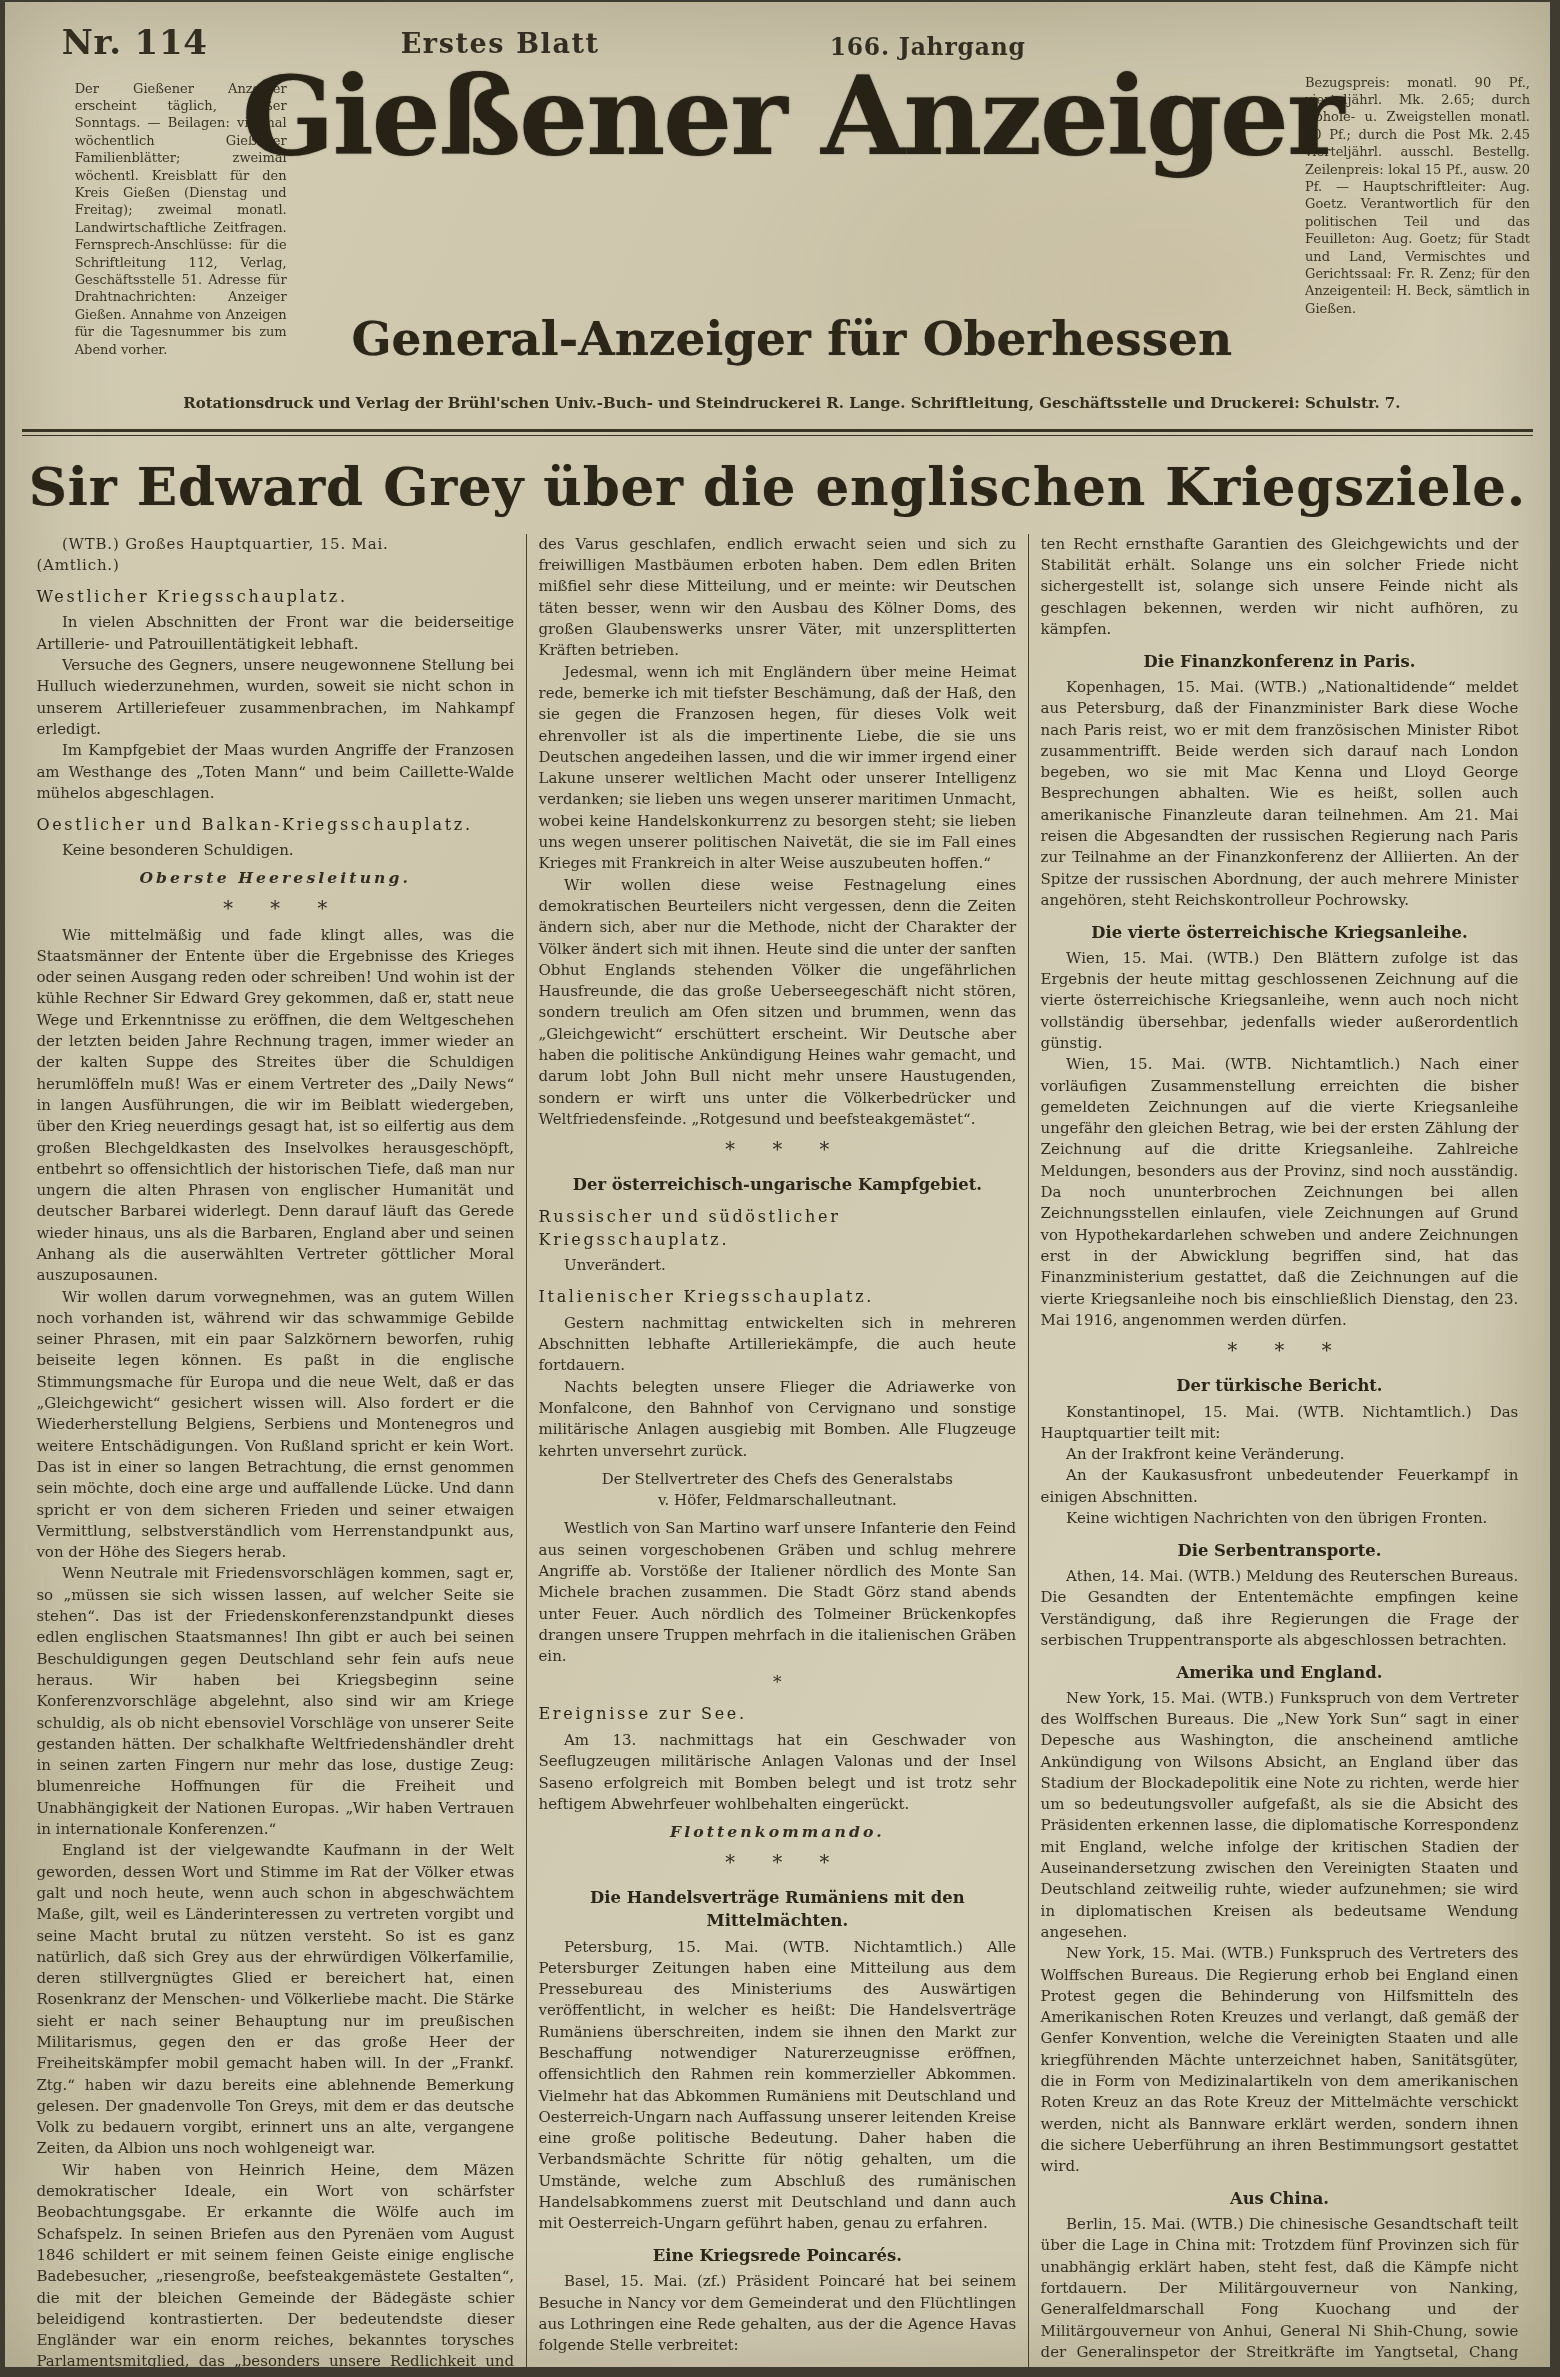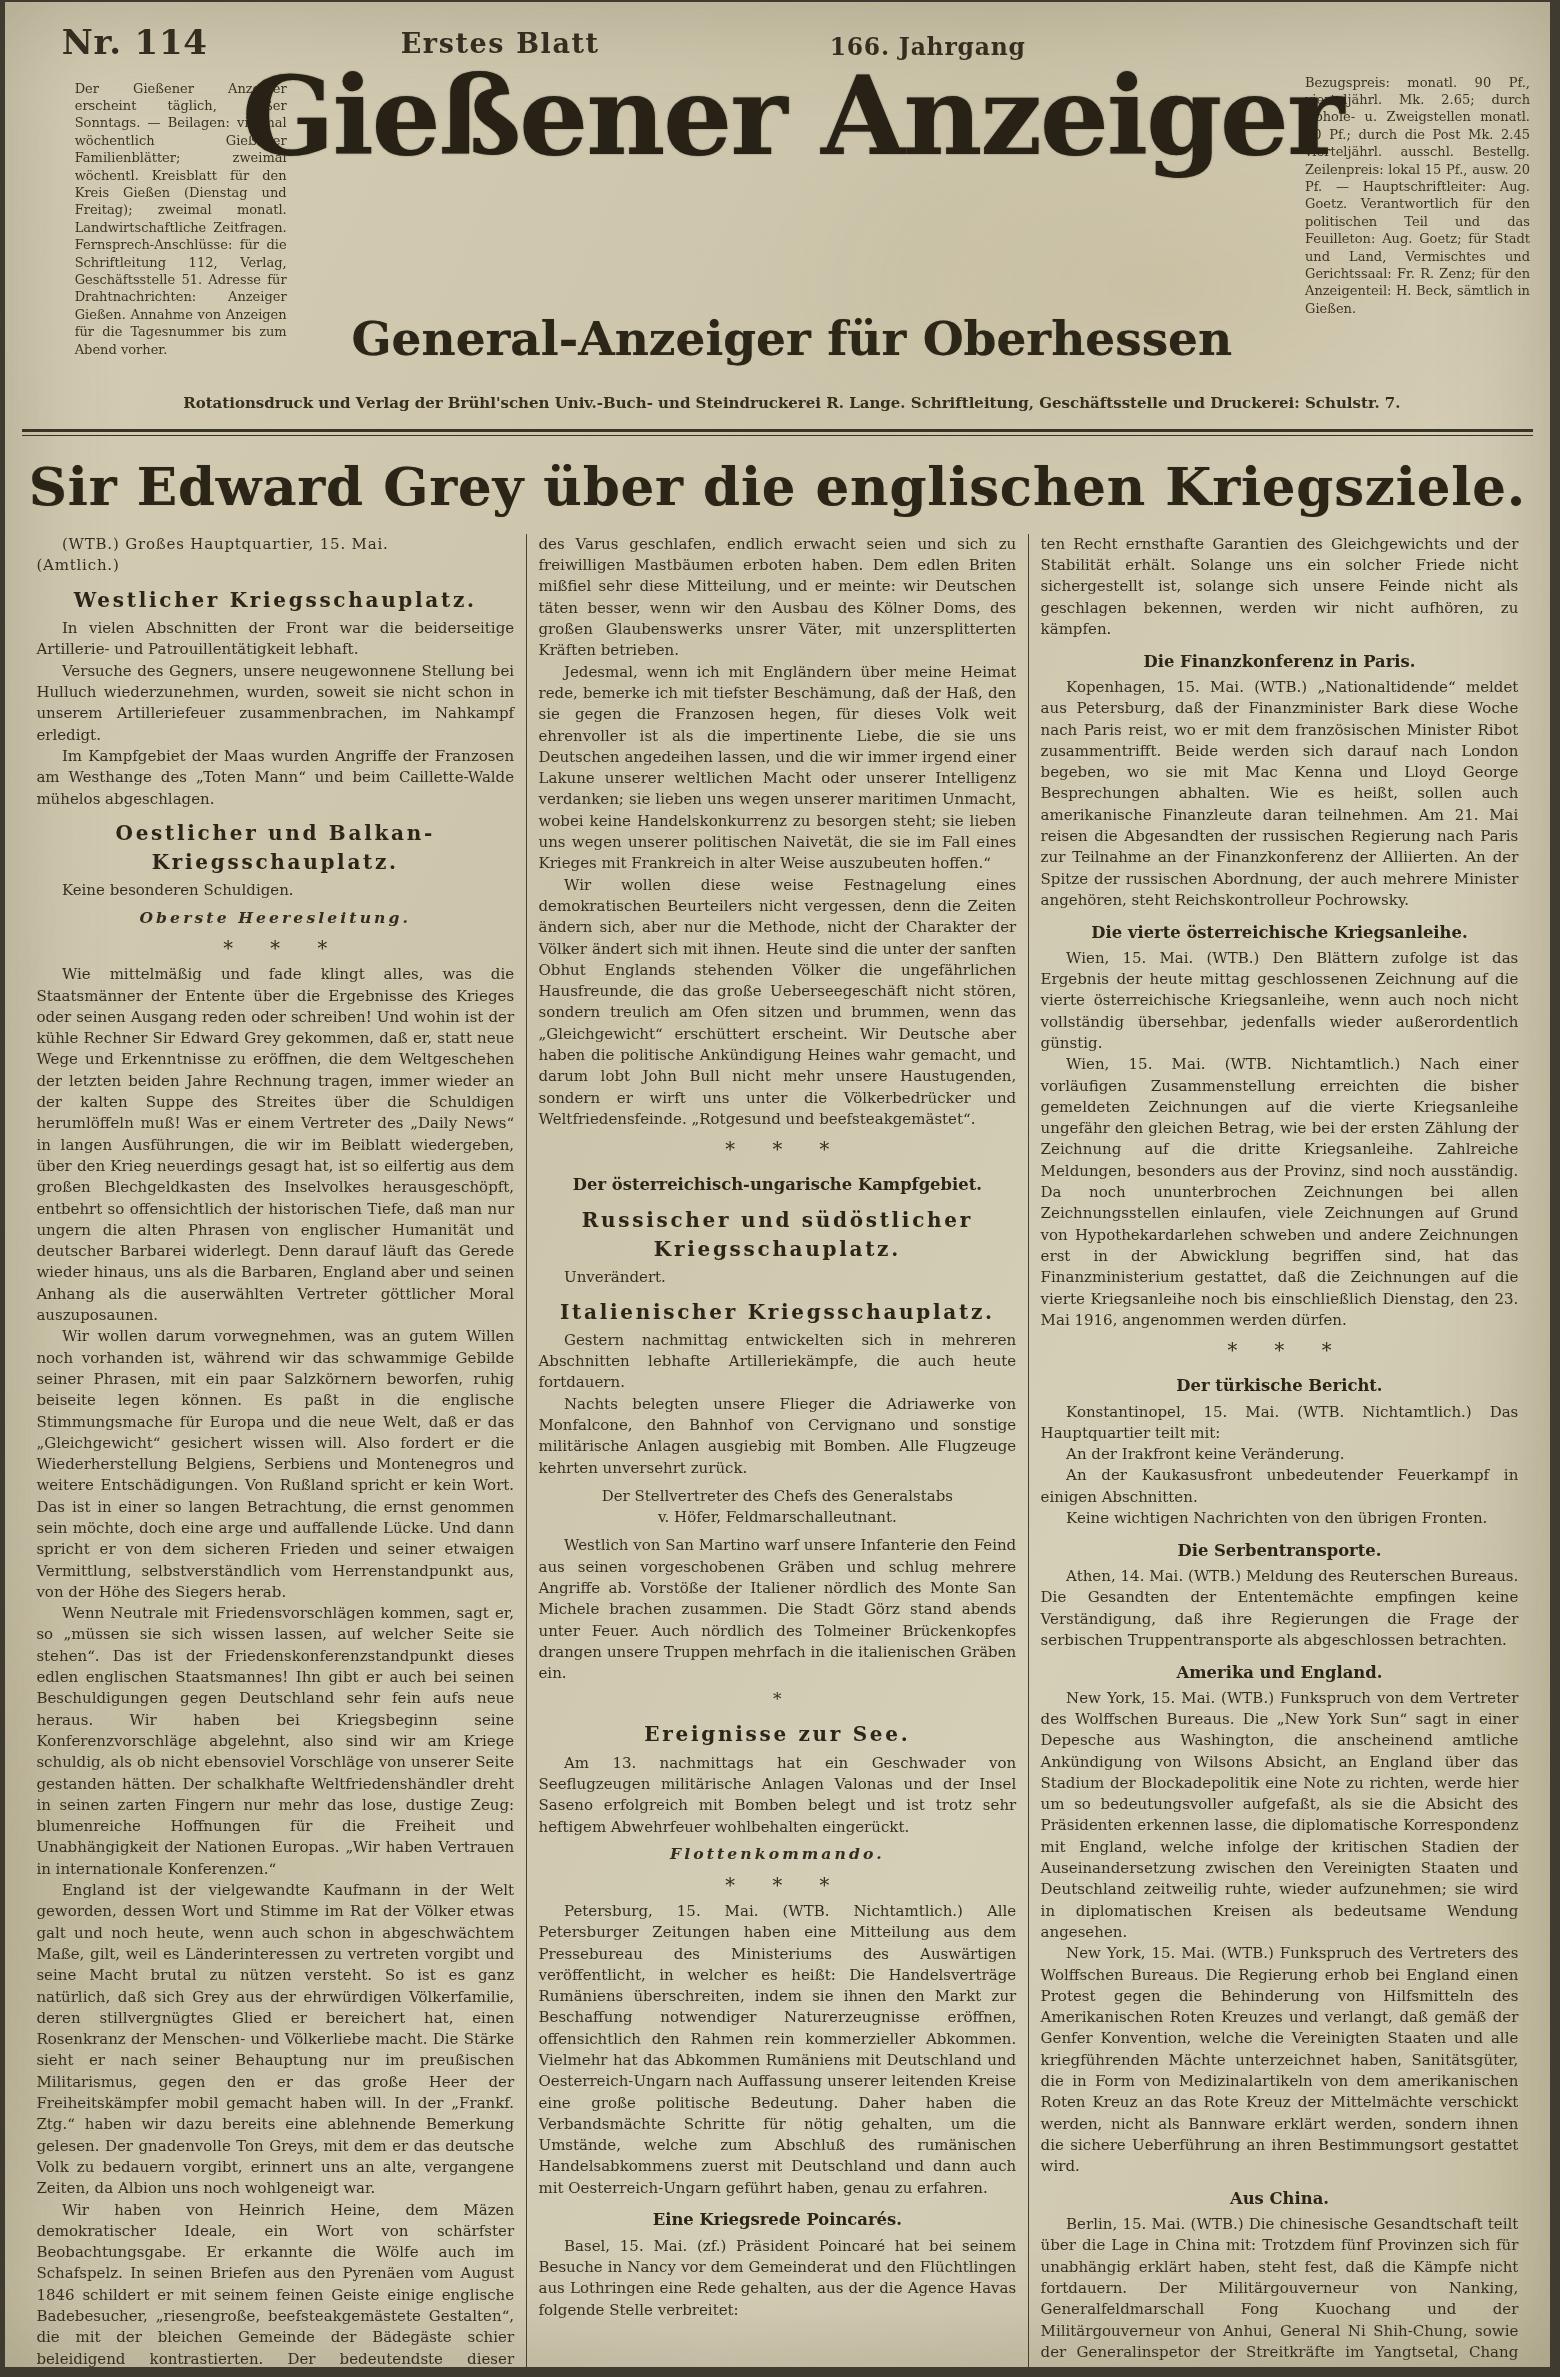--- a/index.html
+++ b/index.html
@@ -45,21 +45,21 @@
   
   #columns{display:flex;padding:12.5px 20px 0 20px;}
   .col{flex:1 1 0;padding:0 11.7px;min-height:1794px;}
   .col + .col{border-left:1.6px solid #46402d;}
   
   .blk{font-size:15px;line-height:1.42;}
   .para{text-align:justify;text-indent:1.7em;}
   .para-cont{text-align:justify;text-indent:0;}
   .dateline-first{white-space:pre-line;text-indent:1.7em;letter-spacing:0.8px;}
   .heading{text-align:center;font-weight:bold;font-size:16.4px;margin:9.4px 0 3.9px 0;color:#2b2617;}
-  .heading-spaced{text-align:center;font-weight:bold;font-size:20px;letter-spacing:2.7px;margin:9.4px 0 3.9px 0;color:#2b2617;}
+  .heading-spaced{font-weight:normal;font-size:16px;letter-spacing:2.7px;margin:9.4px 0 3.9px 0;color:#2b2617;}
   .sig{text-align:center;font-weight:bold;letter-spacing:3.1px;font-size:15.6px;margin:5.5px 0;font-style:italic;}
   .sig-block{text-align:center;font-size:15px;margin:7px 0;white-space:pre-line;}
   .stars{text-align:center;font-size:19.5px;letter-spacing:15.6px;margin:6.2px 0 1.6px 0;padding-left:15.6px;}
   .star-single{text-align:center;font-size:17px;margin:2.3px 0;}
 </style>
 </head>
 <body>
 
 <div id="paper">
 
@@ -108,20 +108,21 @@
         <div class="blk para">Gestern nachmittag entwickelten sich in mehreren Abschnitten lebhafte Artilleriekämpfe, die auch heute fortdauern.</div>
         <div class="blk para">Nachts belegten unsere Flieger die Adriawerke von Monfalcone, den Bahnhof von Cervignano und sonstige militärische Anlagen ausgiebig mit Bomben. Alle Flugzeuge kehrten unversehrt zurück.</div>
         <div class="blk sig-block">Der Stellvertreter des Chefs des Generalstabs
 v. Höfer, Feldmarschalleutnant.</div>
         <div class="blk para">Westlich von San Martino warf unsere Infanterie den Feind aus seinen vorgeschobenen Gräben und schlug mehrere Angriffe ab. Vorstöße der Italiener nördlich des Monte San Michele brachen zusammen. Die Stadt Görz stand abends unter Feuer. Auch nördlich des Tolmeiner Brückenkopfes drangen unsere Truppen mehrfach in die italienischen Gräben ein.</div>
         <div class="blk star-single">*</div>
         <div class="blk heading-spaced">Ereignisse zur See.</div>
         <div class="blk para">Am 13. nachmittags hat ein Geschwader von Seeflugzeugen militärische Anlagen Valonas und der Insel Saseno erfolgreich mit Bomben belegt und ist trotz sehr heftigem Abwehrfeuer wohlbehalten eingerückt.</div>
         <div class="blk sig">Flottenkommando.</div>
         <div class="blk stars">* * *</div>
+        <div class="blk heading">Die Handelsverträge Rumäniens mit den Mittelmächten.</div>
         <div class="blk para">Petersburg, 15. Mai. (WTB. Nichtamtlich.) Alle Petersburger Zeitungen haben eine Mitteilung aus dem Pressebureau des Ministeriums des Auswärtigen veröffentlicht, in welcher es heißt: Die Handelsverträge Rumäniens überschreiten, indem sie ihnen den Markt zur Beschaffung notwendiger Naturerzeugnisse eröffnen, offensichtlich den Rahmen rein kommerzieller Abkommen. Vielmehr hat das Abkommen Rumäniens mit Deutschland und Oesterreich-Ungarn nach Auffassung unserer leitenden Kreise eine große politische Bedeutung. Daher haben die Verbandsmächte Schritte für nötig gehalten, um die Umstände, welche zum Abschluß des rumänischen Handelsabkommens zuerst mit Deutschland und dann auch mit Oesterreich-Ungarn geführt haben, genau zu erfahren.</div>
         <div class="blk heading">Eine Kriegsrede Poincarés.</div>
         <div class="blk para">Basel, 15. Mai. (zf.) Präsident Poincaré hat bei seinem Besuche in Nancy vor dem Gemeinderat und den Flüchtlingen aus Lothringen eine Rede gehalten, aus der die Agence Havas folgende Stelle verbreitet:</div>
       </div>
       <div class="col">
         <div class="blk para-cont">ten Recht ernsthafte Garantien des Gleichgewichts und der Stabilität erhält. Solange uns ein solcher Friede nicht sichergestellt ist, solange sich unsere Feinde nicht als geschlagen bekennen, werden wir nicht aufhören, zu kämpfen.</div>
         <div class="blk heading">Die Finanzkonferenz in Paris.</div>
         <div class="blk para">Kopenhagen, 15. Mai. (WTB.) „Nationaltidende“ meldet aus Petersburg, daß der Finanzminister Bark diese Woche nach Paris reist, wo er mit dem französischen Minister Ribot zusammentrifft. Beide werden sich darauf nach London begeben, wo sie mit Mac Kenna und Lloyd George Besprechungen abhalten. Wie es heißt, sollen auch amerikanische Finanzleute daran teilnehmen. Am 21. Mai reisen die Abgesandten der russischen Regierung nach Paris zur Teilnahme an der Finanzkonferenz der Alliierten. An der Spitze der russischen Abordnung, der auch mehrere Minister angehören, steht Reichskontrolleur Pochrowsky.</div>
         <div class="blk heading">Die vierte österreichische Kriegsanleihe.</div>
         <div class="blk para">Wien, 15. Mai. (WTB.) Den Blättern zufolge ist das Ergebnis der heute mittag geschlossenen Zeichnung auf die vierte österreichische Kriegsanleihe, wenn auch noch nicht vollständig übersehbar, jedenfalls wieder außerordentlich günstig.</div>

